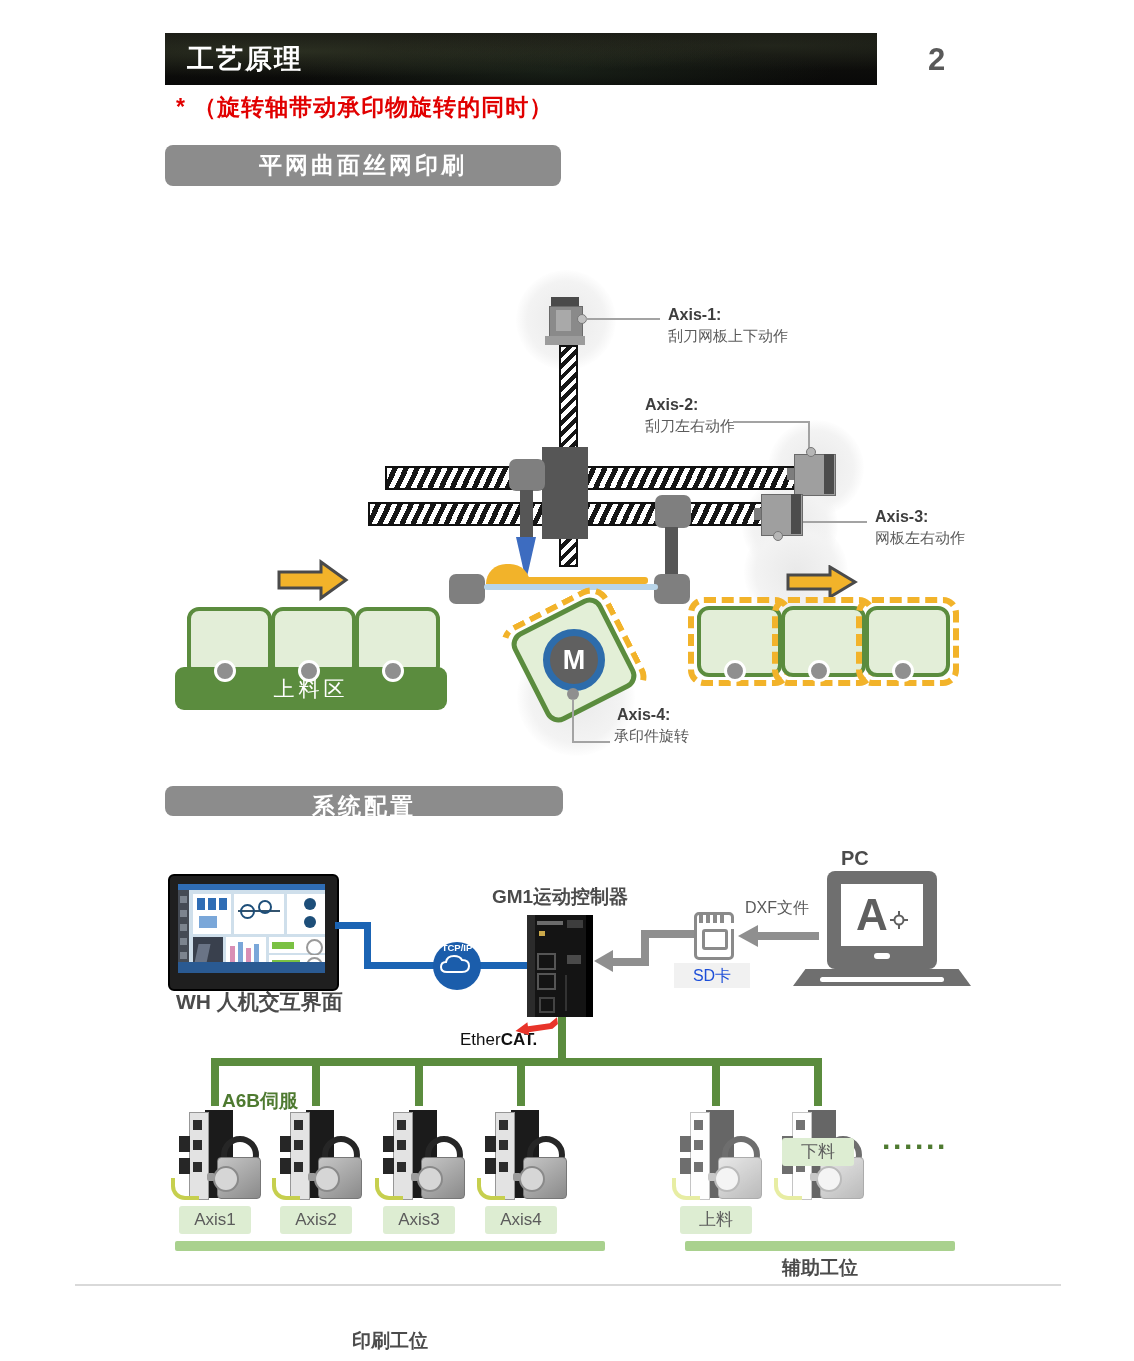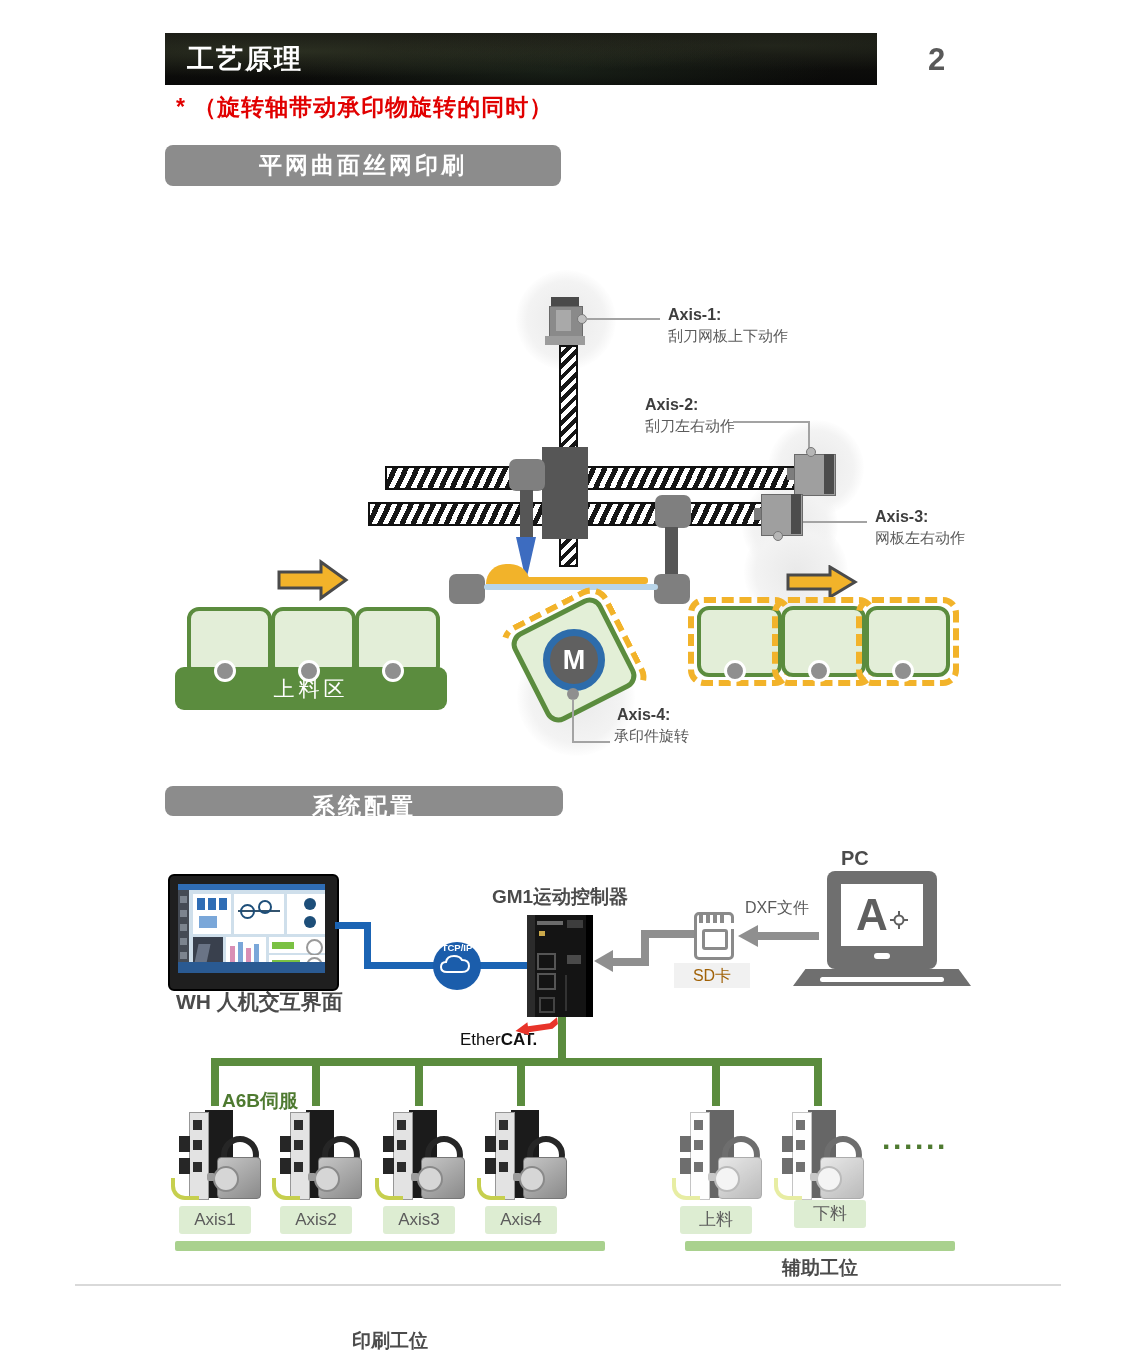--- a/index.html
+++ b/index.html
@@ -233,21 +233,21 @@
   <div class="abs" style="left:594px;top:950px;width:0;height:0;border-top:11px solid transparent;border-bottom:11px solid transparent;border-right:19px solid #8f8f8f;"></div>
 
   <div class="abs" style="left:694px;top:912px;width:34px;height:42px;border:3px solid #8a8a8a;border-radius:5px;background:#fff;">
     <div style="position:absolute;left:2px;top:-1px;width:4px;height:9px;background:#8a8a8a;"></div>
     <div style="position:absolute;left:9px;top:-1px;width:4px;height:9px;background:#8a8a8a;"></div>
     <div style="position:absolute;left:16px;top:-1px;width:4px;height:9px;background:#8a8a8a;"></div>
     <div style="position:absolute;left:23px;top:-1px;width:4px;height:9px;background:#8a8a8a;"></div>
     <div style="position:absolute;left:5px;top:14px;width:20px;height:15px;border:3px solid #8a8a8a;border-radius:3px;"></div>
     <div style="position:absolute;right:-3px;top:8px;width:6px;height:6px;background:#fff;"></div>
   </div>
-  <div class="abs" style="left:674px;top:963px;width:76px;height:25px;line-height:25px;background:#f1f1f1;text-align:center;font-size:16px;color:#a16207;">SD卡</div>
+  <div class="abs" style="left:674px;top:963px;width:76px;height:25px;line-height:25px;background:#f1f1f1;text-align:center;font-size:16px;color:#1d4ed8;">SD卡</div>
 
   <div class="abs" style="left:745px;top:898px;font-size:16px;color:#5a5a5a;">DXF文件</div>
   <div class="abs grayseg" style="left:757px;top:932px;width:62px;height:8px;"></div>
   <div class="abs" style="left:738px;top:925px;width:0;height:0;border-top:11px solid transparent;border-bottom:11px solid transparent;border-right:20px solid #8f8f8f;"></div>
 
   <div class="abs syslabel" style="left:841px;top:847px;font-size:20px;">PC</div>
   <div class="abs" style="left:827px;top:871px;width:110px;height:98px;background:#6f6f6f;border-radius:8px;">
     <div style="position:absolute;left:14px;top:13px;width:82px;height:62px;background:#fff;display:flex;align-items:center;justify-content:center;">
       <span style="font-size:44px;font-weight:bold;color:#5f5f5f;">A</span>
       <svg width="18" height="18" viewBox="0 0 18 18" style="margin-left:2px;margin-top:10px;">
@@ -368,21 +368,21 @@
       <div class="sv-wire"></div>
   </div>
 
   <div class="abs" style="left:882px;top:1130px;font-size:30px;font-weight:bold;color:#4e7a30;letter-spacing:1px;">······</div>
 
   <div class="abs axisbox" style="left:179px;top:1206px;">Axis1</div>
   <div class="abs axisbox" style="left:280px;top:1206px;">Axis2</div>
   <div class="abs axisbox" style="left:383px;top:1206px;">Axis3</div>
   <div class="abs axisbox" style="left:485px;top:1206px;">Axis4</div>
   <div class="abs axisbox" style="left:680px;top:1206px;">上料</div>
-  <div class="abs axisbox" style="left:782px;top:1200px;margin-left:12px;">下料</div>
+  <div class="abs axisbox" style="left:782px;top:1138px;">下料</div>
 
   <div class="abs stationbar" style="left:175px;top:1241px;width:430px;"></div>
   <div class="abs stationbar" style="left:685px;top:1241px;width:270px;"></div>
   <div class="abs caption" style="left:240px;top:1328px;font-family:Liberation Mono, monospace;">印刷工位</div>
   <div class="abs caption" style="left:670px;top:1255px;">辅助工位</div>
 
   <div class="abs" style="left:75px;top:1284px;width:986px;height:2px;background:#d9d9d9;"></div>
 
 </div>
 

